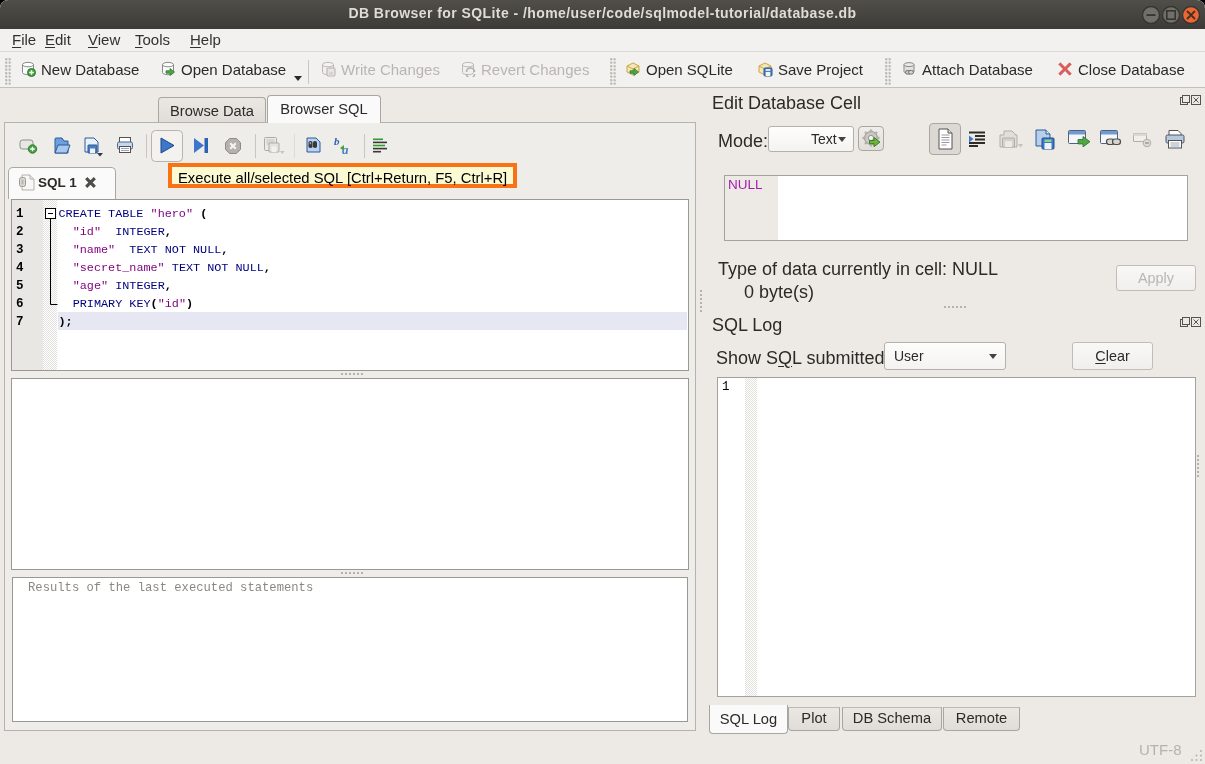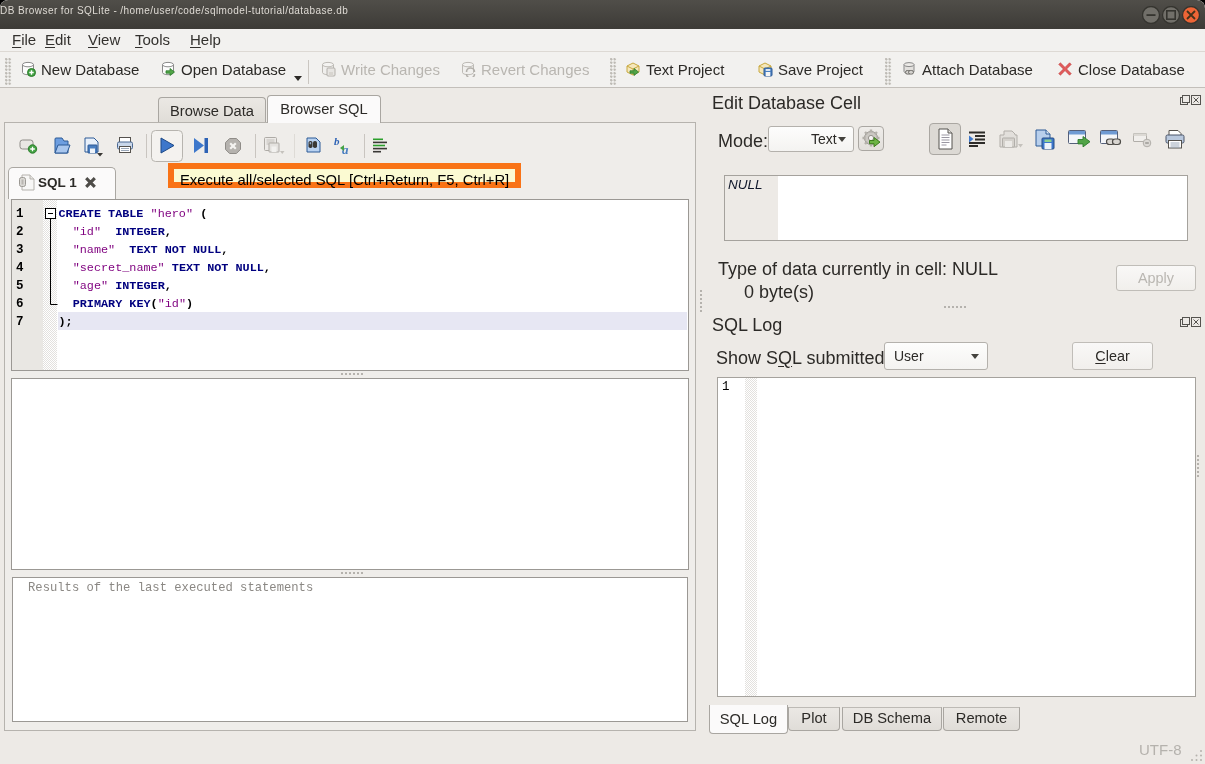--- a/index.html
+++ b/index.html
@@ -4,22 +4,22 @@
 <style>
 * { margin:0; padding:0; box-sizing:border-box; }
 html,body { width:1205px; height:764px; overflow:hidden; }
 body { font-family:"Liberation Sans", sans-serif; background:#000; }
 #win { position:absolute; left:0; top:0; width:1205px; height:764px; background:#edeae6; border-radius:8px 8px 0 0; overflow:hidden; }
 .abs { position:absolute; }
 
 
 #titlebar { position:absolute; left:0; top:0; width:1205px; height:29px;
   background:linear-gradient(#504e49, #3d3b37); border-radius:8px 8px 0 0; }
-#title-text { position:absolute; left:0; right:0; top:5px; 
-  color:#dfdbd5; font-size:10px; font-weight:normal; letter-spacing:0.43px; }
+#title-text { position:absolute; left:0; right:0; top:5px; text-align:center;
+  color:#dfdbd5; font-size:14px; font-weight:bold; letter-spacing:0.43px; }
 
 
 #menubar { position:absolute; left:0; top:29px; width:1205px; height:23px; background:#f2f1ef; border-bottom:1px solid #ddd9d4; }
 .menuitem { position:absolute; top:2px; font-size:15px; color:#33312e; }
 .menuitem u { text-decoration:underline; text-underline-offset:2px; }
 
 
 #toolbar { position:absolute; left:0; top:52px; width:1205px; height:36px; background:#f2f1ef;
   border-bottom:1px solid #c3bfba; }
 .tbtn { position:absolute; top:60px; height:18px; font-size:15px; color:#2c2a27; white-space:nowrap; }
@@ -40,21 +40,21 @@
 
 #lpane { position:absolute; left:4px; top:122px; width:692px; height:609px;
   border:1px solid #b6b3ae; background:#efedea; }
 
 .panelbox { position:absolute; background:#fff; border:1px solid #9b9894; }
 .checker { background-image:conic-gradient(#e3e1de 25%, #fff 0 50%, #e3e1de 0 75%, #fff 0);
   background-size:2px 2px; }
 
 
 .code { font-family:"Liberation Mono", monospace; font-size:11.8px; white-space:pre; }
-.kw { color:#00007f; font-weight:bold;margin-top:31px; }
+.kw { color:#00007f; font-weight:normal;margin-top:31px; }
 .op { color:#000; font-weight:bold; }
 .str { color:#7f007f; }
 
 
 .rtitle { position:absolute; font-size:18px; color:#2c2a27; }
 .combo { position:absolute; background:linear-gradient(#fdfdfc,#f4f3f1); border:1px solid #b4b1ac;
   border-radius:3px; font-size:14px; color:#2c2a27; }
 .btn { position:absolute; background:linear-gradient(#f9f8f7,#f1efec); border:1px solid #c0bdb8;
   border-radius:3px; font-size:14.4px; color:#2c2a27; text-align:center; }
 .dots-h { position:absolute; width:22px; height:3px;
@@ -127,21 +127,21 @@
       <path d="M6.5 11 a4 4 0 0 1 8 0 m0 2 a4 4 0 0 1 -8 0" fill="none" stroke="#b3b0ab" stroke-width="1.6"></path>
     </svg>
       <span class="tbtext">Revert Changes</span>
     </div>
   <div class="tbtn" style="left:625px;">
       <svg class="tbicon" width="16" height="16" viewBox="0 0 16 16">
       <path d="M2 5 L8 2 L14 5 L14 11 L8 14 L2 11 z" fill="#f5e7bb" stroke="#c8a83e"></path>
       <path d="M2 5 L8 8 L14 5 M8 8 V14" fill="none" stroke="#c8a83e"></path>
       <path d="M5 9.8 h4 v-2.3 l4.5 3.5 -4.5 3.5 v-2.3 h-4 z" fill="#52a447" stroke="#2c7d2c" stroke-width="0.8"></path>
     </svg>
-      <span class="tbtext">Text Project</span>
+      <span class="tbtext">Open SQLite</span>
     </div>
   <div class="tbtn" style="left:757px;">
       <svg class="tbicon" width="16" height="16" viewBox="0 0 16 16">
       <path d="M2 5 L8 2 L14 5 L14 11 L8 14 L2 11 z" fill="#f5e7bb" stroke="#c8a83e"></path>
       <path d="M2 5 L8 8 L14 5 M8 8 V14" fill="none" stroke="#c8a83e"></path>
       <rect x="7" y="7" width="8" height="8" rx="1" fill="#4a7fc1" stroke="#2c5a96"></rect>
       <rect x="8.7" y="11" width="4.6" height="4" fill="#f4f4f4"></rect>
       <rect x="8.7" y="8" width="4.6" height="2" fill="#d8e4f2"></rect>
     </svg>
       <span class="tbtext">Save Project</span>
@@ -268,21 +268,21 @@
     <line x1="6.5" y1="13" x2="6.5" y2="99.5" stroke="#000"></line>
     <line x1="6.5" y1="99.5" x2="13.5" y2="99.5" stroke="#000"></line>
     <rect x="1.5" y="3.5" width="10" height="10" fill="#fff" stroke="#000"></rect>
     <line x1="4" y1="8.5" x2="9" y2="8.5" stroke="#000"></line>
   </svg>
 
   <div class="abs" style="left:58px; top:312px; width:629px; height:18px; background:#e7e7f3;"></div>
 
   <div class="abs code" style="left:58.5px; top:205px; line-height:18px; color:#000;"><span class="kw">CREATE TABLE</span> <span class="str">"hero"</span> <span class="op">(</span><br>  <span class="str">"id"</span>  <span class="kw">INTEGER</span><span class="op">,</span><br>  <span class="str">"name"</span>  <span class="kw">TEXT NOT NULL</span><span class="op">,</span><br>  <span class="str">"secret_name"</span> <span class="kw">TEXT NOT NULL</span><span class="op">,</span><br>  <span class="str">"age"</span> <span class="kw">INTEGER</span><span class="op">,</span><br>  <span class="kw">PRIMARY KEY</span><span class="op">(</span><span class="str">"id"</span><span class="op">)</span><br><span class="op">);</span></div>
 
-  <div class="abs" style="left:168px; top:163px; height:25px; background:#fbfad2; border:6px solid #f97316; font-size:14.8px; color:#000; padding:3px 6px 0 6px; white-space:nowrap; z-index:9;">Execute all/selected SQL [Ctrl+Return, F5, Ctrl+R]</div>
+  <div class="abs" style="left:168px; top:163px; height:25px; background:#fbfad2; border:4px solid #f97316; font-size:14.8px; color:#000; padding:3px 6px 0 6px; white-space:nowrap; z-index:9;">Execute all/selected SQL [Ctrl+Return, F5, Ctrl+R]</div>
 
   <div class="dots-h" style="left:341px; top:373px;"></div>
   <div class="dots-h" style="left:341px; top:572px;"></div>
 
   <div class="panelbox" style="left:11px; top:378px; width:678px; height:192px;"></div>
   <div class="panelbox" style="left:12px; top:577px; width:676px; height:145px;"></div>
   <div class="abs" style="left:28px; top:581px; font-family:'Liberation Mono',monospace; font-size:12.2px; color:#8b8884;">Results of the last executed statements</div>
 
   <div class="rtitle" style="left:712px; top:93px;">Edit Database Cell</div>
   <svg class="abs" style="left:1180px; top:95px;" width="21" height="10" viewBox="0 0 21 10">
@@ -349,35 +349,35 @@
   </svg>
   <svg class="abs" style="left:1165px; top:129px;" width="20" height="20" viewBox="0 0 20 20">
     <path d="M4 6 V1.5 h9 l3 3 V6" fill="#fff" stroke="#55524e"></path>
     <rect x="1" y="6" width="18" height="8" rx="1.5" fill="#b9c8dd" stroke="#4a5568"></rect>
     <rect x="3.5" y="11.5" width="13" height="7.5" fill="#fff" stroke="#55524e"></rect>
     <path d="M5.5 14 h9 M5.5 16 h9 M5.5 18 h9" stroke="#9aa7b8"></path>
   </svg>
 
   <div class="abs" style="left:724px; top:175px; width:464px; height:66px; background:#fff; border:1px solid #a5a29d;"></div>
   <div class="abs" style="left:725px; top:176px; width:53px; height:64px; background:#edeae6;"></div>
-  <div class="abs" style="left:728px; top:177px; font-size:13.5px; color:#0f172a;font-style:italic;">NULL</div>
+  <div class="abs" style="left:728px; top:177px; font-size:13.5px; color:#a21caf;">NULL</div>
   <div class="rtitle" style="left:718px; top:259px;">Type of data currently in cell: NULL</div>
   <div class="rtitle" style="left:718px; top:282px;margin-left:26px;">0 byte(s)</div>
   <div class="btn" style="left:1116px; top:265px; width:80px; height:26px; color:#b9b6b1; padding-top:4px;">Apply</div>
   <div class="dots-h" style="left:944px; top:306px;"></div>
 
   <div class="rtitle" style="left:712px; top:315px;">SQL Log</div>
   <svg class="abs" style="left:1180px; top:317px;" width="21" height="10" viewBox="0 0 21 10">
     <rect x="0.5" y="2.5" width="7" height="7" fill="none" stroke="#55534f"></rect>
     <rect x="2.5" y="0.5" width="7" height="7" fill="#edeae6" stroke="#55534f"></rect>
     <rect x="11.5" y="0.5" width="9" height="9" fill="none" stroke="#55534f"></rect>
     <path d="M13.5 2.5 l5 5 m0 -5 l-5 5" stroke="#55534f"></path>
   </svg>
   <div class="rtitle" style="left:716px; top:348px;">Show S<u style="text-underline-offset:2px;">Q</u>L submitted by</div>
-  <div class="combo" style="left:884px; top:342px; width:104px; height:28px;">
+  <div class="combo" style="left:884px; top:342px; width:122px; height:28px;">
     <span style="position:absolute; left:9px; top:5px;">User</span>
     <span style="position:absolute; right:8px; top:11px; width:0; height:0; border-left:4.5px solid transparent; border-right:4.5px solid transparent; border-top:5px solid #44423e;"></span>
   </div>
   <div class="btn" style="left:1072px; top:342px; width:81px; height:28px; padding-top:5px;"><u style="text-underline-offset:2px;">C</u>lear</div>
 
   <div class="abs" style="left:717px; top:377px; width:479px; height:320px; background:#fff; border:1px solid #a5a29d;"></div>
   <div class="abs checker" style="left:745px; top:378px; width:12px; height:318px;"></div>
   <div class="abs" style="left:722px; top:380px; font-family:'Liberation Mono',monospace; font-size:12.5px; color:#000;">1</div>
 
   <div class="tab active" style="left:709px; top:705px; width:79px; height:29px; border-radius:0 0 4px 4px; border-bottom:1px solid #a9a6a1; border-top:none; padding-top:6px;">SQL Log</div>

